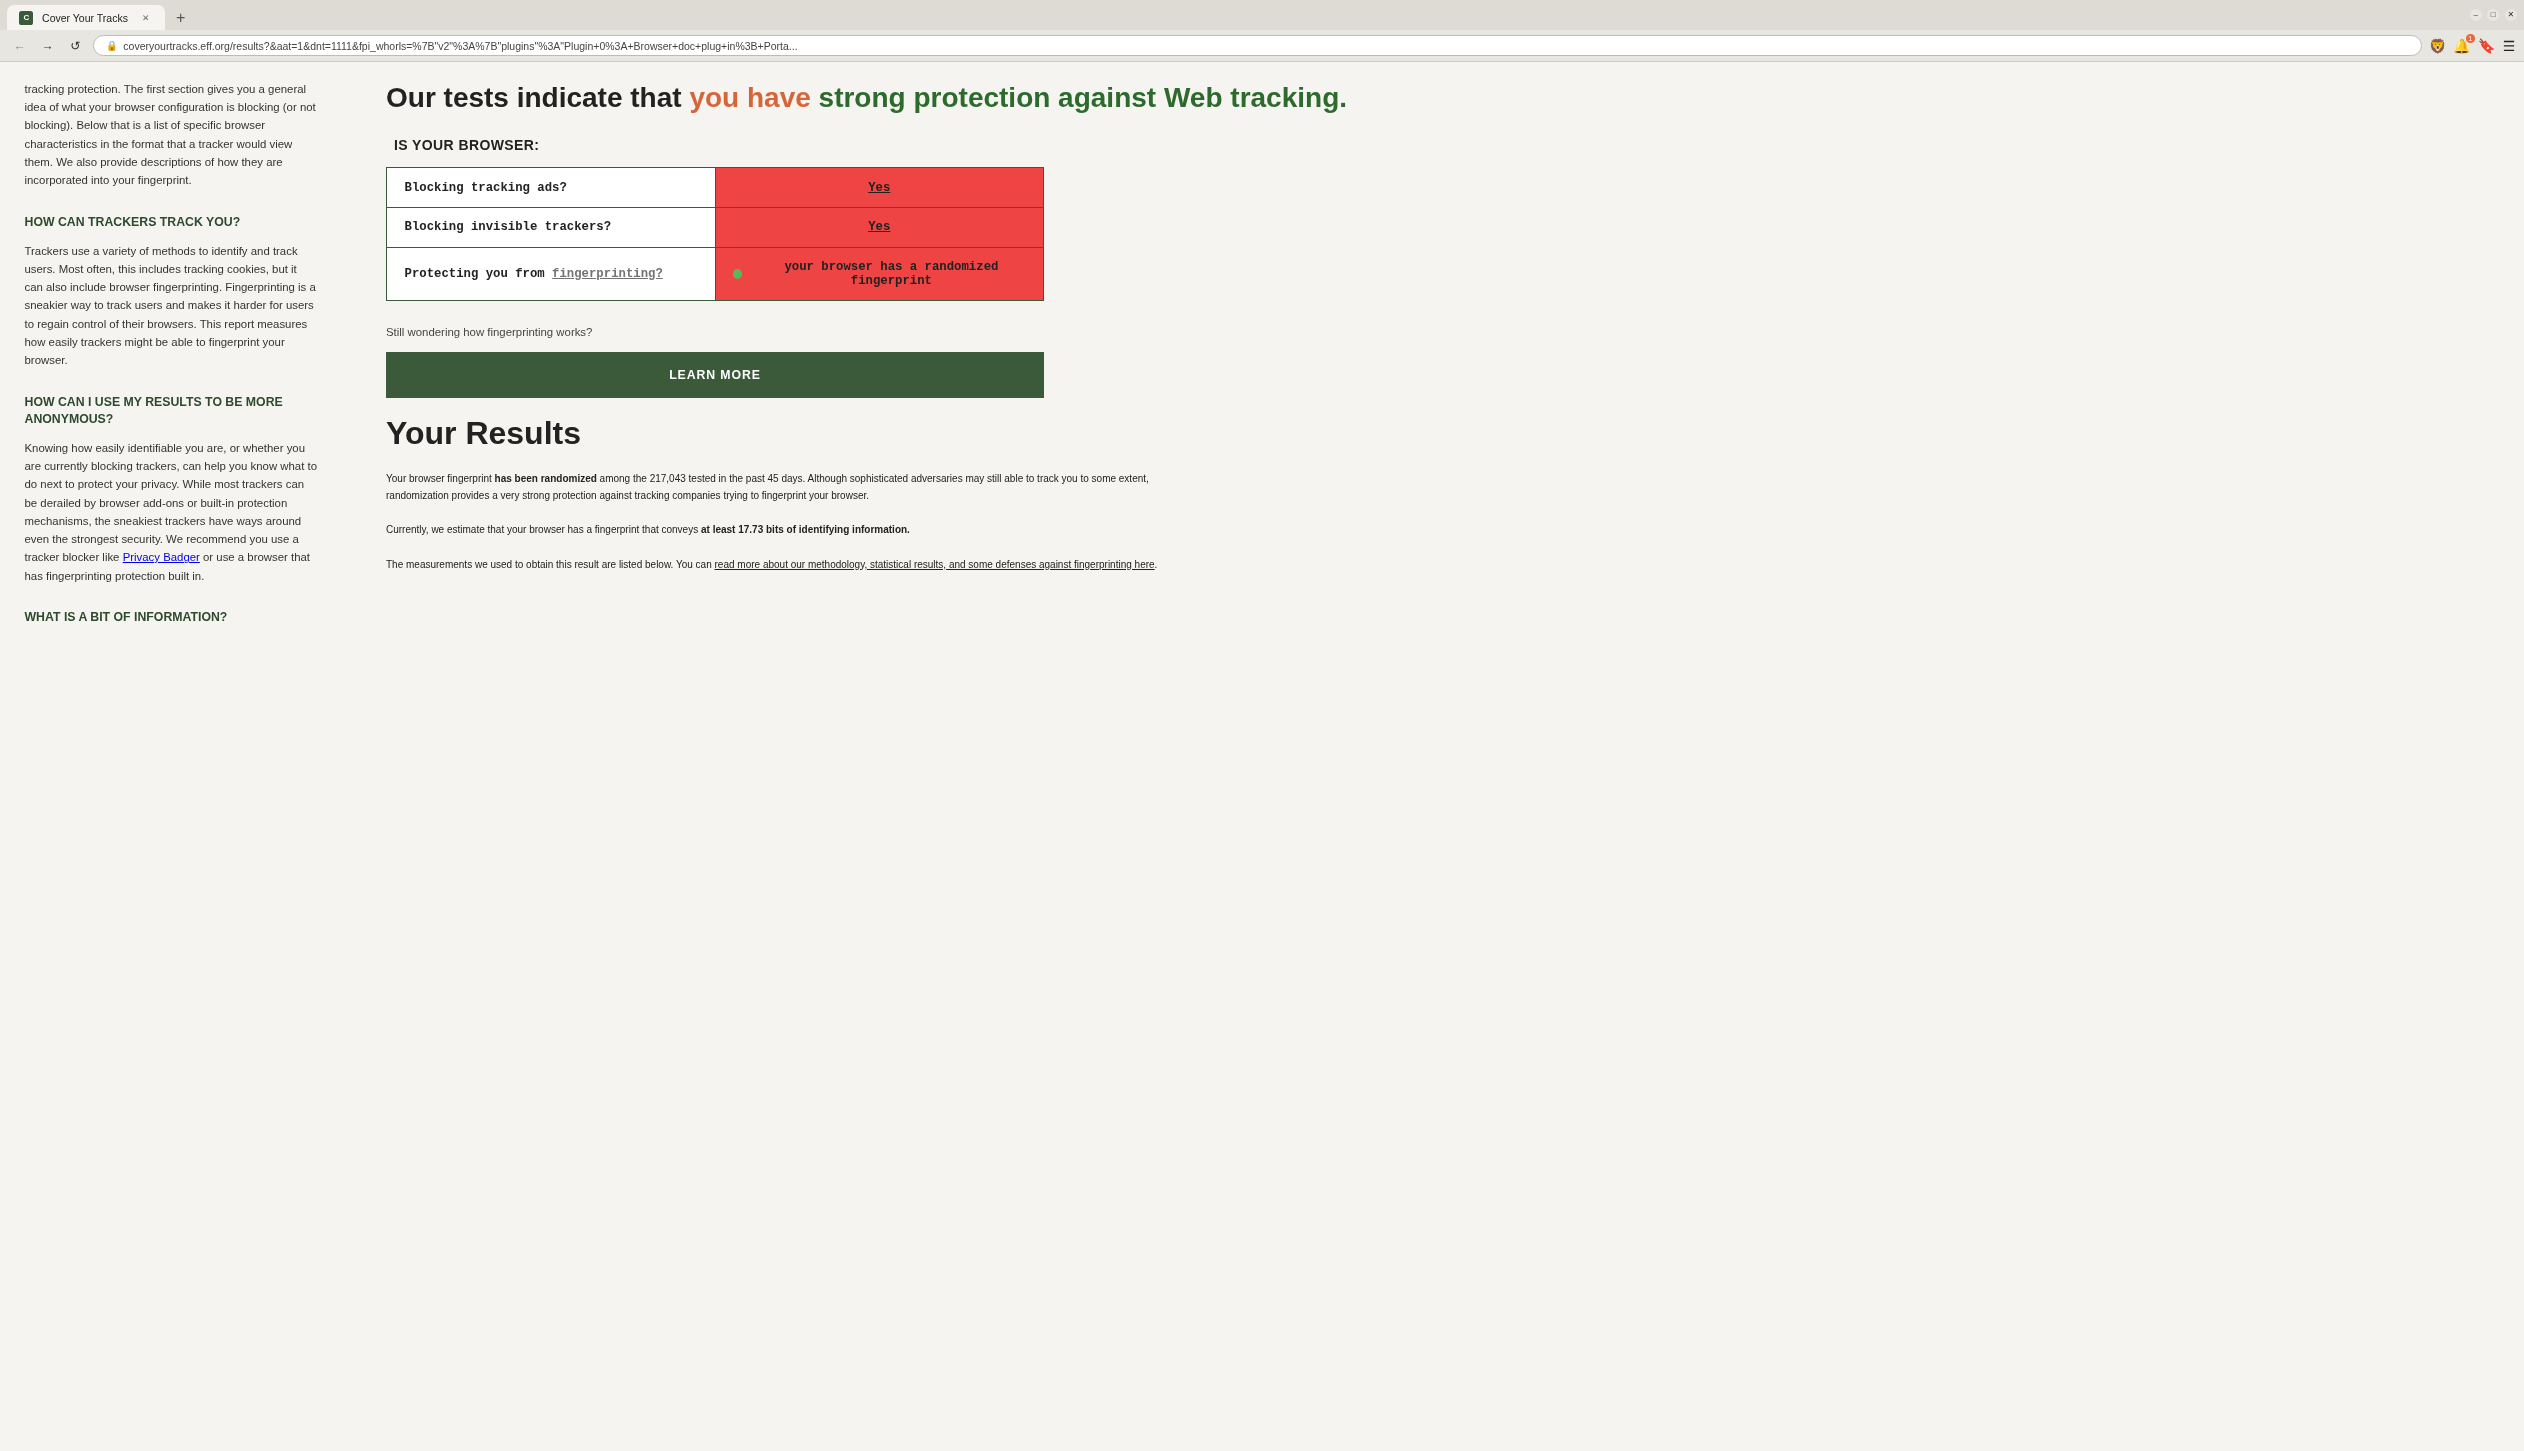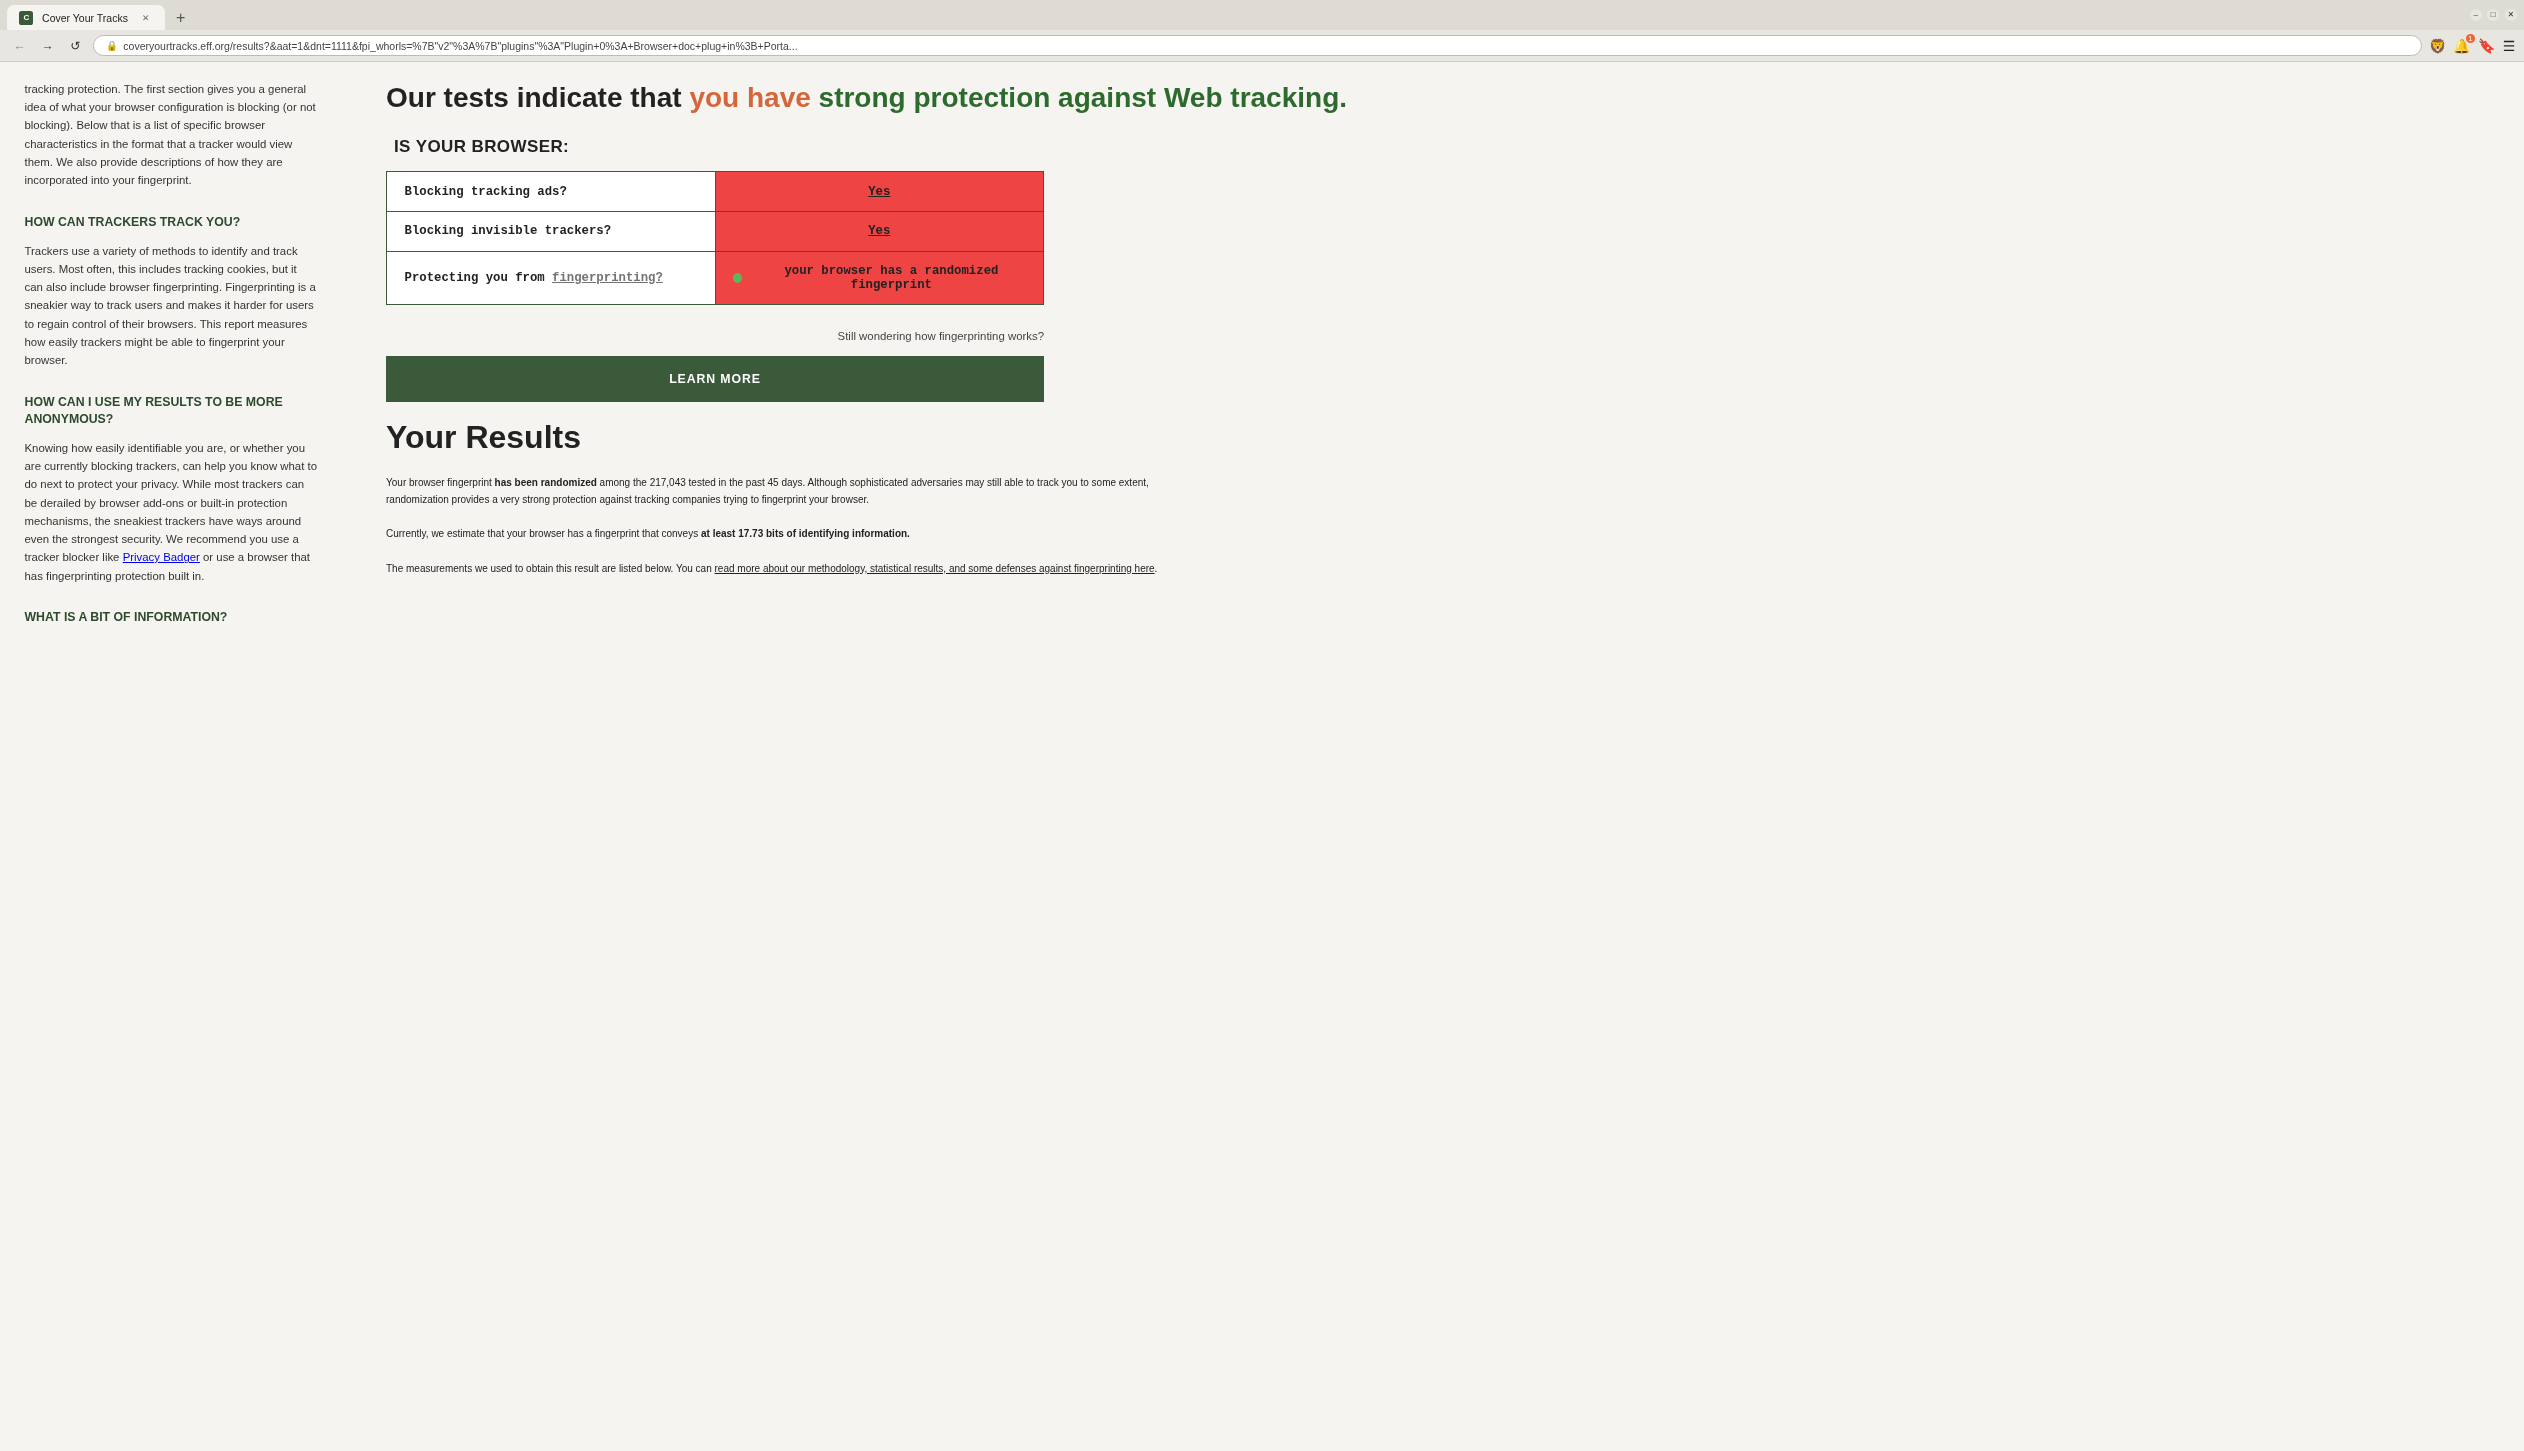--- a/index.html
+++ b/index.html
@@ -154,21 +154,21 @@
       font-weight: 700;
       color: #222;
       line-height: 1.3;
       margin-bottom: 21px;
     }
     .headline .normal { color: #222; }
     .headline .orange { color: #d4663a; }
     .headline .green-strong { color: #2d6a2d; font-weight: 900; }
 
     .section-label {
-      font-size: 17px;
+      font-size: 14px;
       font-weight: 700;
       color: #222;
       margin-bottom: 14px;
       text-transform: uppercase;
       letter-spacing: 0.4px;
       padding-left: 8px;
     }
 
     
     .results-table {
@@ -214,21 +214,21 @@
       height: 10.5px;
       background: #5ab85a;
       border-radius: 50%;
       display: inline-block;
     }
 
     
     .fingerprint-note {
       font-size: 11.4px;
       color: #444;
-      text-align: right;
+      text-align: left;
       margin-bottom: 14px;
       max-width: 658px;
     }
     .learn-more-btn {
       display: block;
       width: 100%;
       max-width: 658px;
       background: #3a5a3a;
       color: white;
       text-align: center;

